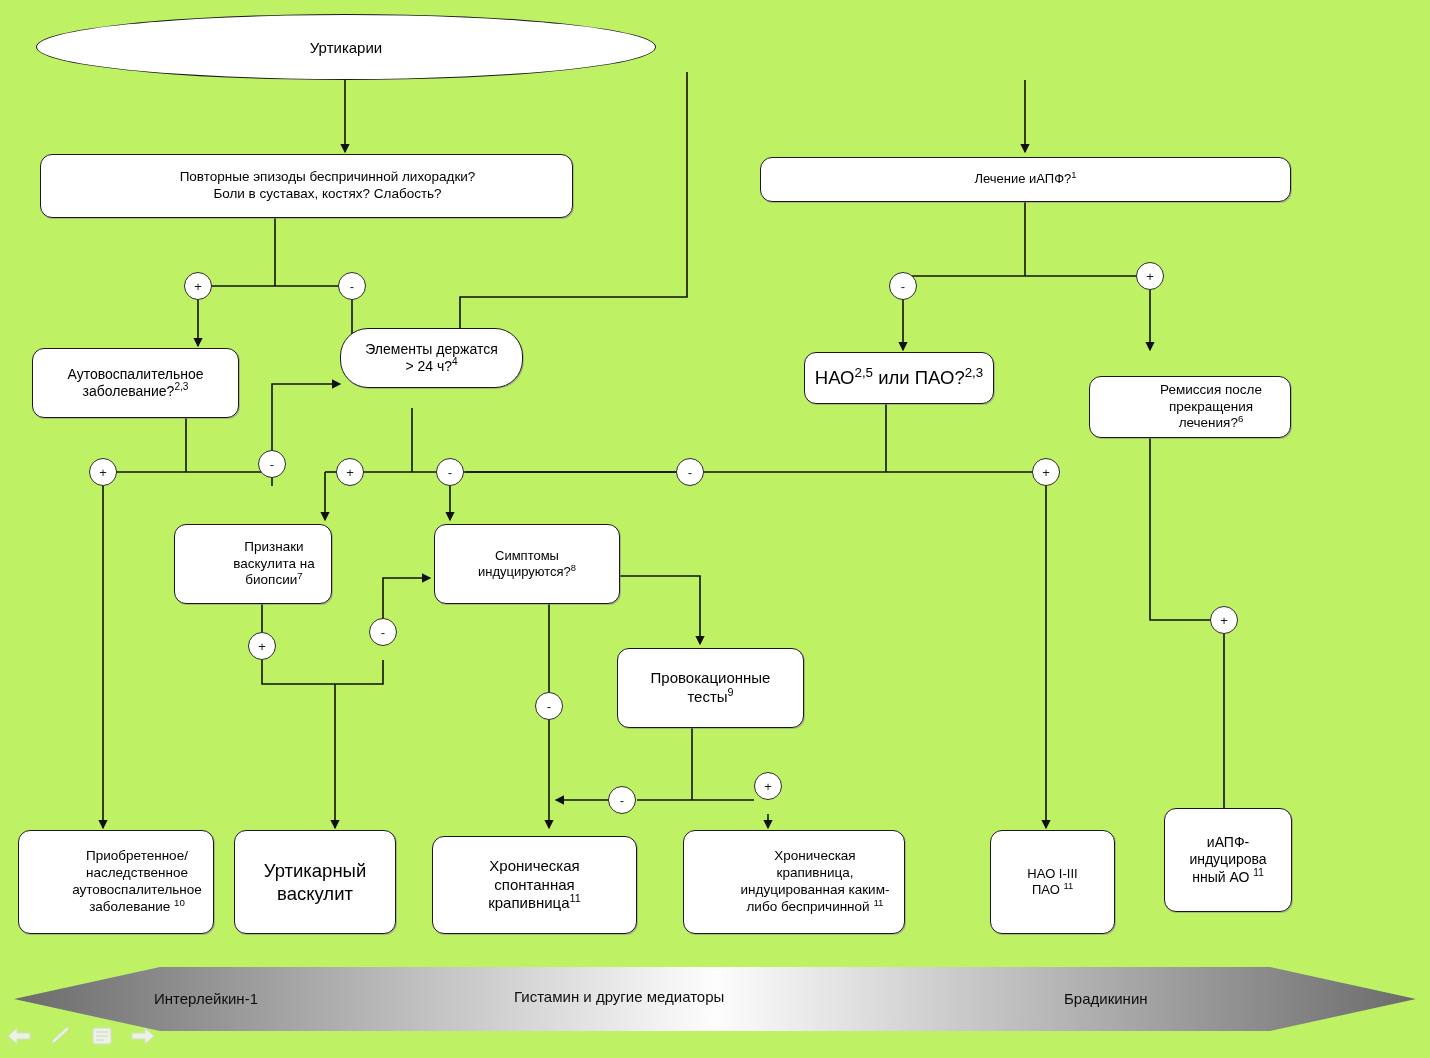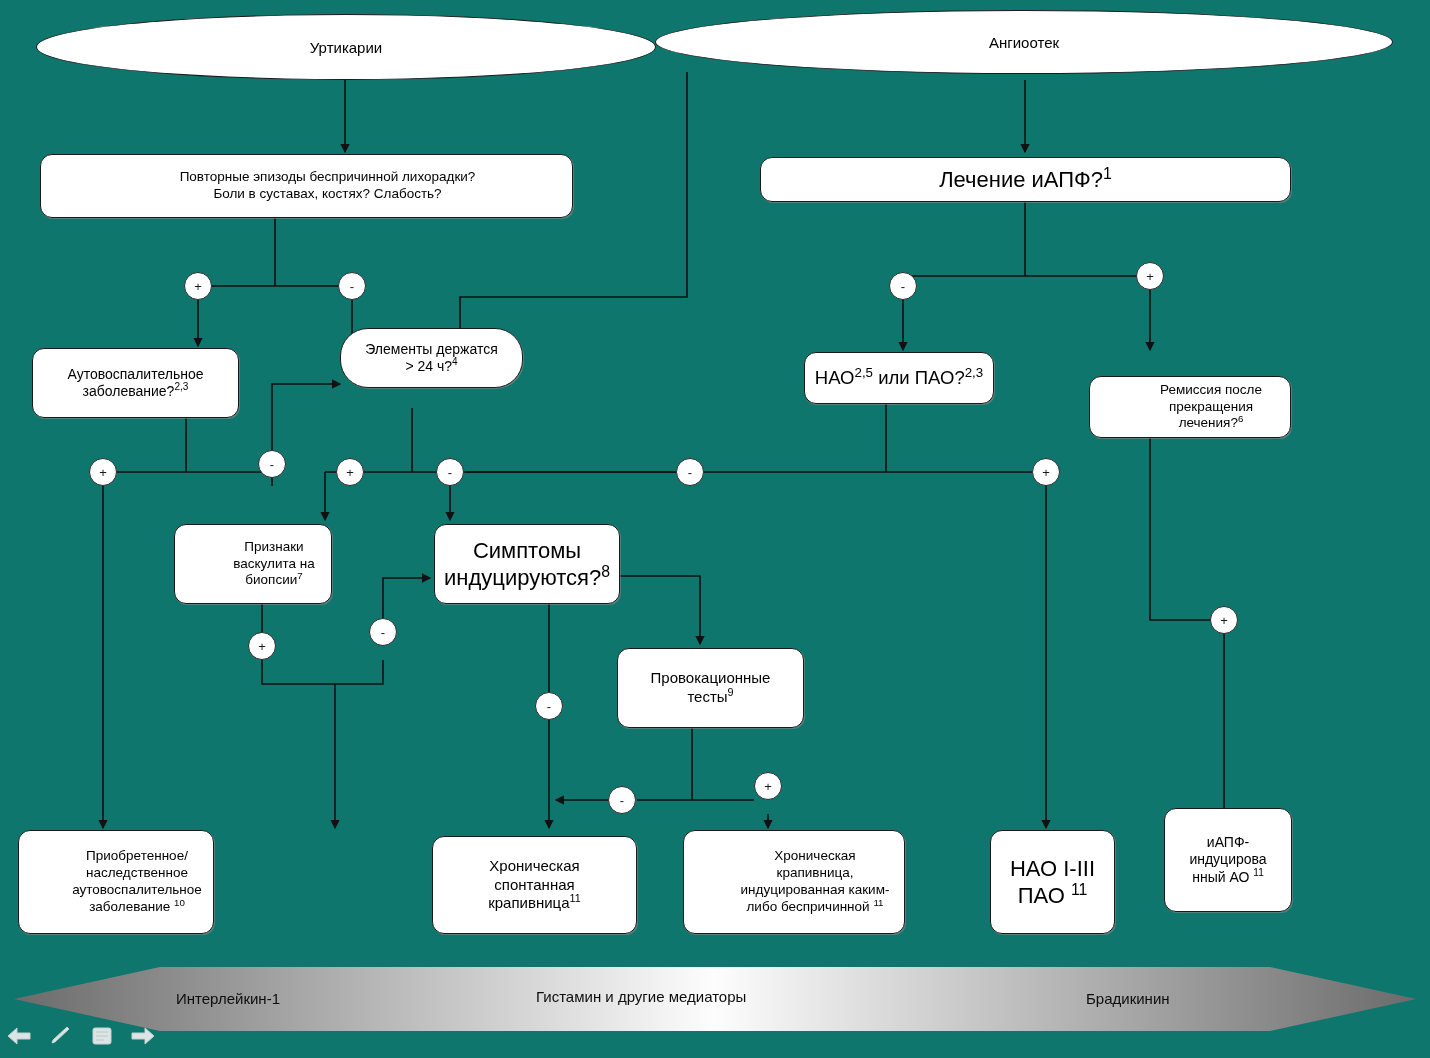--- a/index.html
+++ b/index.html
@@ -7,21 +7,21 @@
     padding: 0;
     background: #ffffff;
   }
   body {
     font-family: "Liberation Sans", sans-serif;
   }
   #canvas {
     position: relative;
     width: 1430px;
     height: 1058px;
-    background: #0f766e;
+    background: #bef264;
     overflow: hidden;
   }
   #svg-layer {
     position: absolute;
     left: 0; top: 0;
     width: 1430px;
     height: 1058px;
   }
   .node {
     position: absolute;
@@ -66,36 +66,35 @@
     z-index: 5;
   }
   sup {
     font-size: 0.72em;
     vertical-align: super;
     line-height: 0;
   }
   .f15 { font-size: 15px; }
   .f14 { font-size: 14px; }
   .f13 { font-size: 13.5px; padding-left: 48px; }
-  .f17 { font-size: 22px; }
+  .f17 { font-size: 13px; }
   .f18 { font-size: 18.5px; }
   .banner-wrap {
     position: absolute;
     left: 14px;
     top: 963px;
     width: 1406px;
     height: 72px;
   }
   .banner-label {
     position: absolute;
     font-size: 15px;
     color: #0d0d0d;
     white-space: nowrap;
     z-index: 3;
-    margin-left: 22px;
   }
   .deco-icons {
     position: absolute;
     left: 6px;
     top: 1020px;
     width: 150px;
     height: 32px;
     display: flex;
     align-items: center;
     gap: 16px;
@@ -193,23 +192,20 @@
     <g>
       <polygon points="14,999 160,967 714,967 714,1031 160,1031" fill="url(#bannerGradL)" stroke="none"></polygon>
       <polygon points="1416,999 1270,967 714,967 714,1031 1270,1031" fill="url(#bannerGradR)" stroke="none"></polygon>
     </g>
   </svg>
 
   <div class="ellipse f15" style="left:36px; top:14px; width:620px; height:66px;">
     <span>Уртикарии</span>
   </div>
 
-  <div class="ellipse f15" style="left:655px; top:10px; width:738px; height:64px;">
-    <span>Ангиоотек</span>
-  </div>
 
   <div class="node f13" style="left:40px; top:154px; width:533px; height:64px;">
     <span class="txt">
       <span>Повторные эпизоды беспричинной лихорадки?</span><br>
       <span>Боли в суставах, костях? Слабость?</span>
     </span>
   </div>
 
   <div class="node f17" style="left:760px; top:157px; width:531px; height:45px;">
     <span class="txt">
@@ -268,20 +264,26 @@
 
   <div class="node f13" style="left:18px; top:830px; width:196px; height:104px;">
     <span class="txt">
       <span>Приобретенное/</span><br>
       <span>наследственное</span><br>
       <span>аутовоспалительное</span><br>
       <span>заболевание</span> <sup>10</sup>
     </span>
   </div>
 
+  <div class="node f18" style="left:234px; top:830px; width:162px; height:104px;">
+    <span class="txt">
+      <span>Уртикарный</span><br>
+      <span>васкулит</span>
+    </span>
+  </div>
 
   <div class="node f15" style="left:432px; top:836px; width:205px; height:98px;">
     <span class="txt">
       <span>Хроническая</span><br>
       <span>спонтанная</span><br>
       <span>крапивница</span><sup>11</sup>
     </span>
   </div>
 
   <div class="node f13" style="left:683px; top:830px; width:222px; height:104px;">

